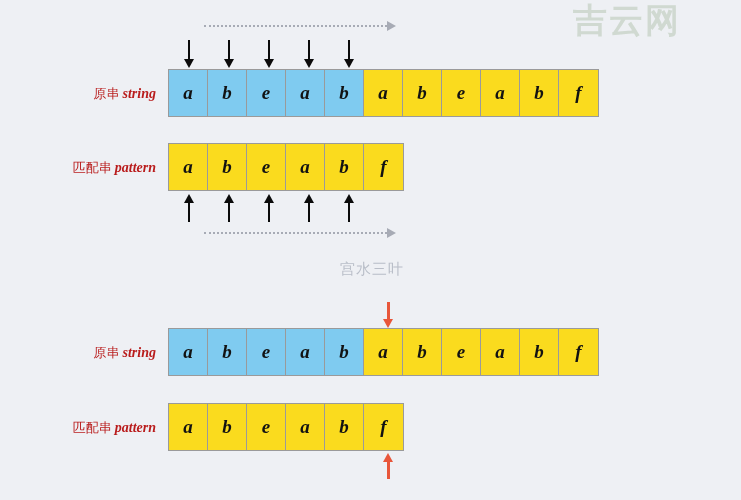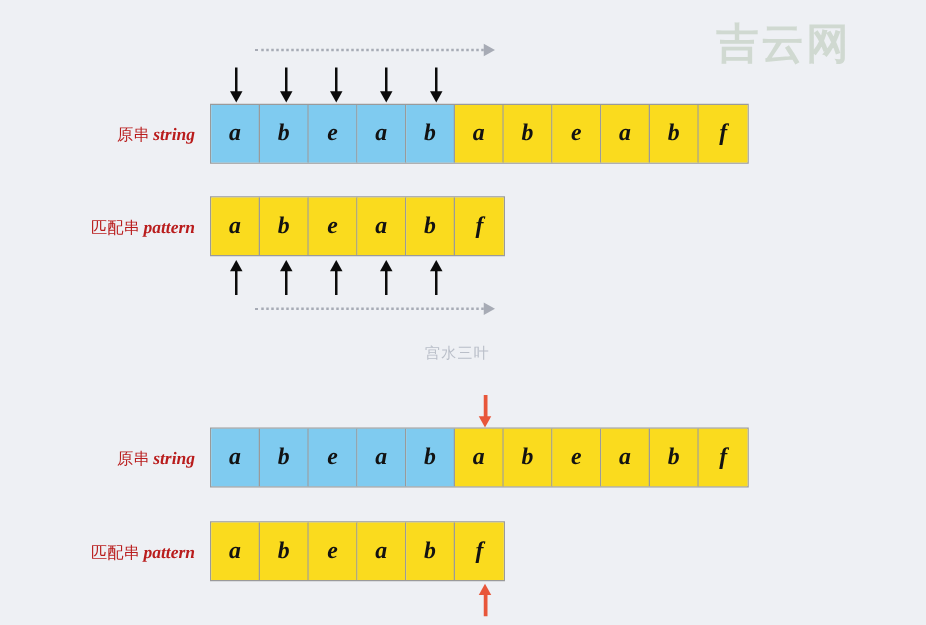--- a/index.html
+++ b/index.html
@@ -10,21 +10,21 @@
     width: 741px;
     height: 500px;
     background: #eef0f4;
     font-family: "Liberation Serif", "DejaVu Serif", serif;
     position: relative;
     overflow: hidden;
   }
 
   .stage {
     position: absolute;
-    left: 0; top: 14px;
+    left: 0; top: 0;
     width: 741px;
     height: 404px;
   }
 
   
   .wm-logo {
     position: absolute;
     left: 573px;
     top: -2px;
     font-family: "DejaVu Sans", sans-serif;
@@ -35,21 +35,21 @@
     opacity: .85;
     user-select: none;
   }
 
   
   .wm-center {
     position: absolute;
     left: 340px;
     top: 260px;
     font-family: "DejaVu Sans", sans-serif;
-    font-size: 12px;
+    font-size: 15px;
     color: #b9bec8;
     letter-spacing: 1px;
     user-select: none;
     text-align: center;
   }
 
   
   .row-label {
     position: absolute;
     font-size: 13px;

